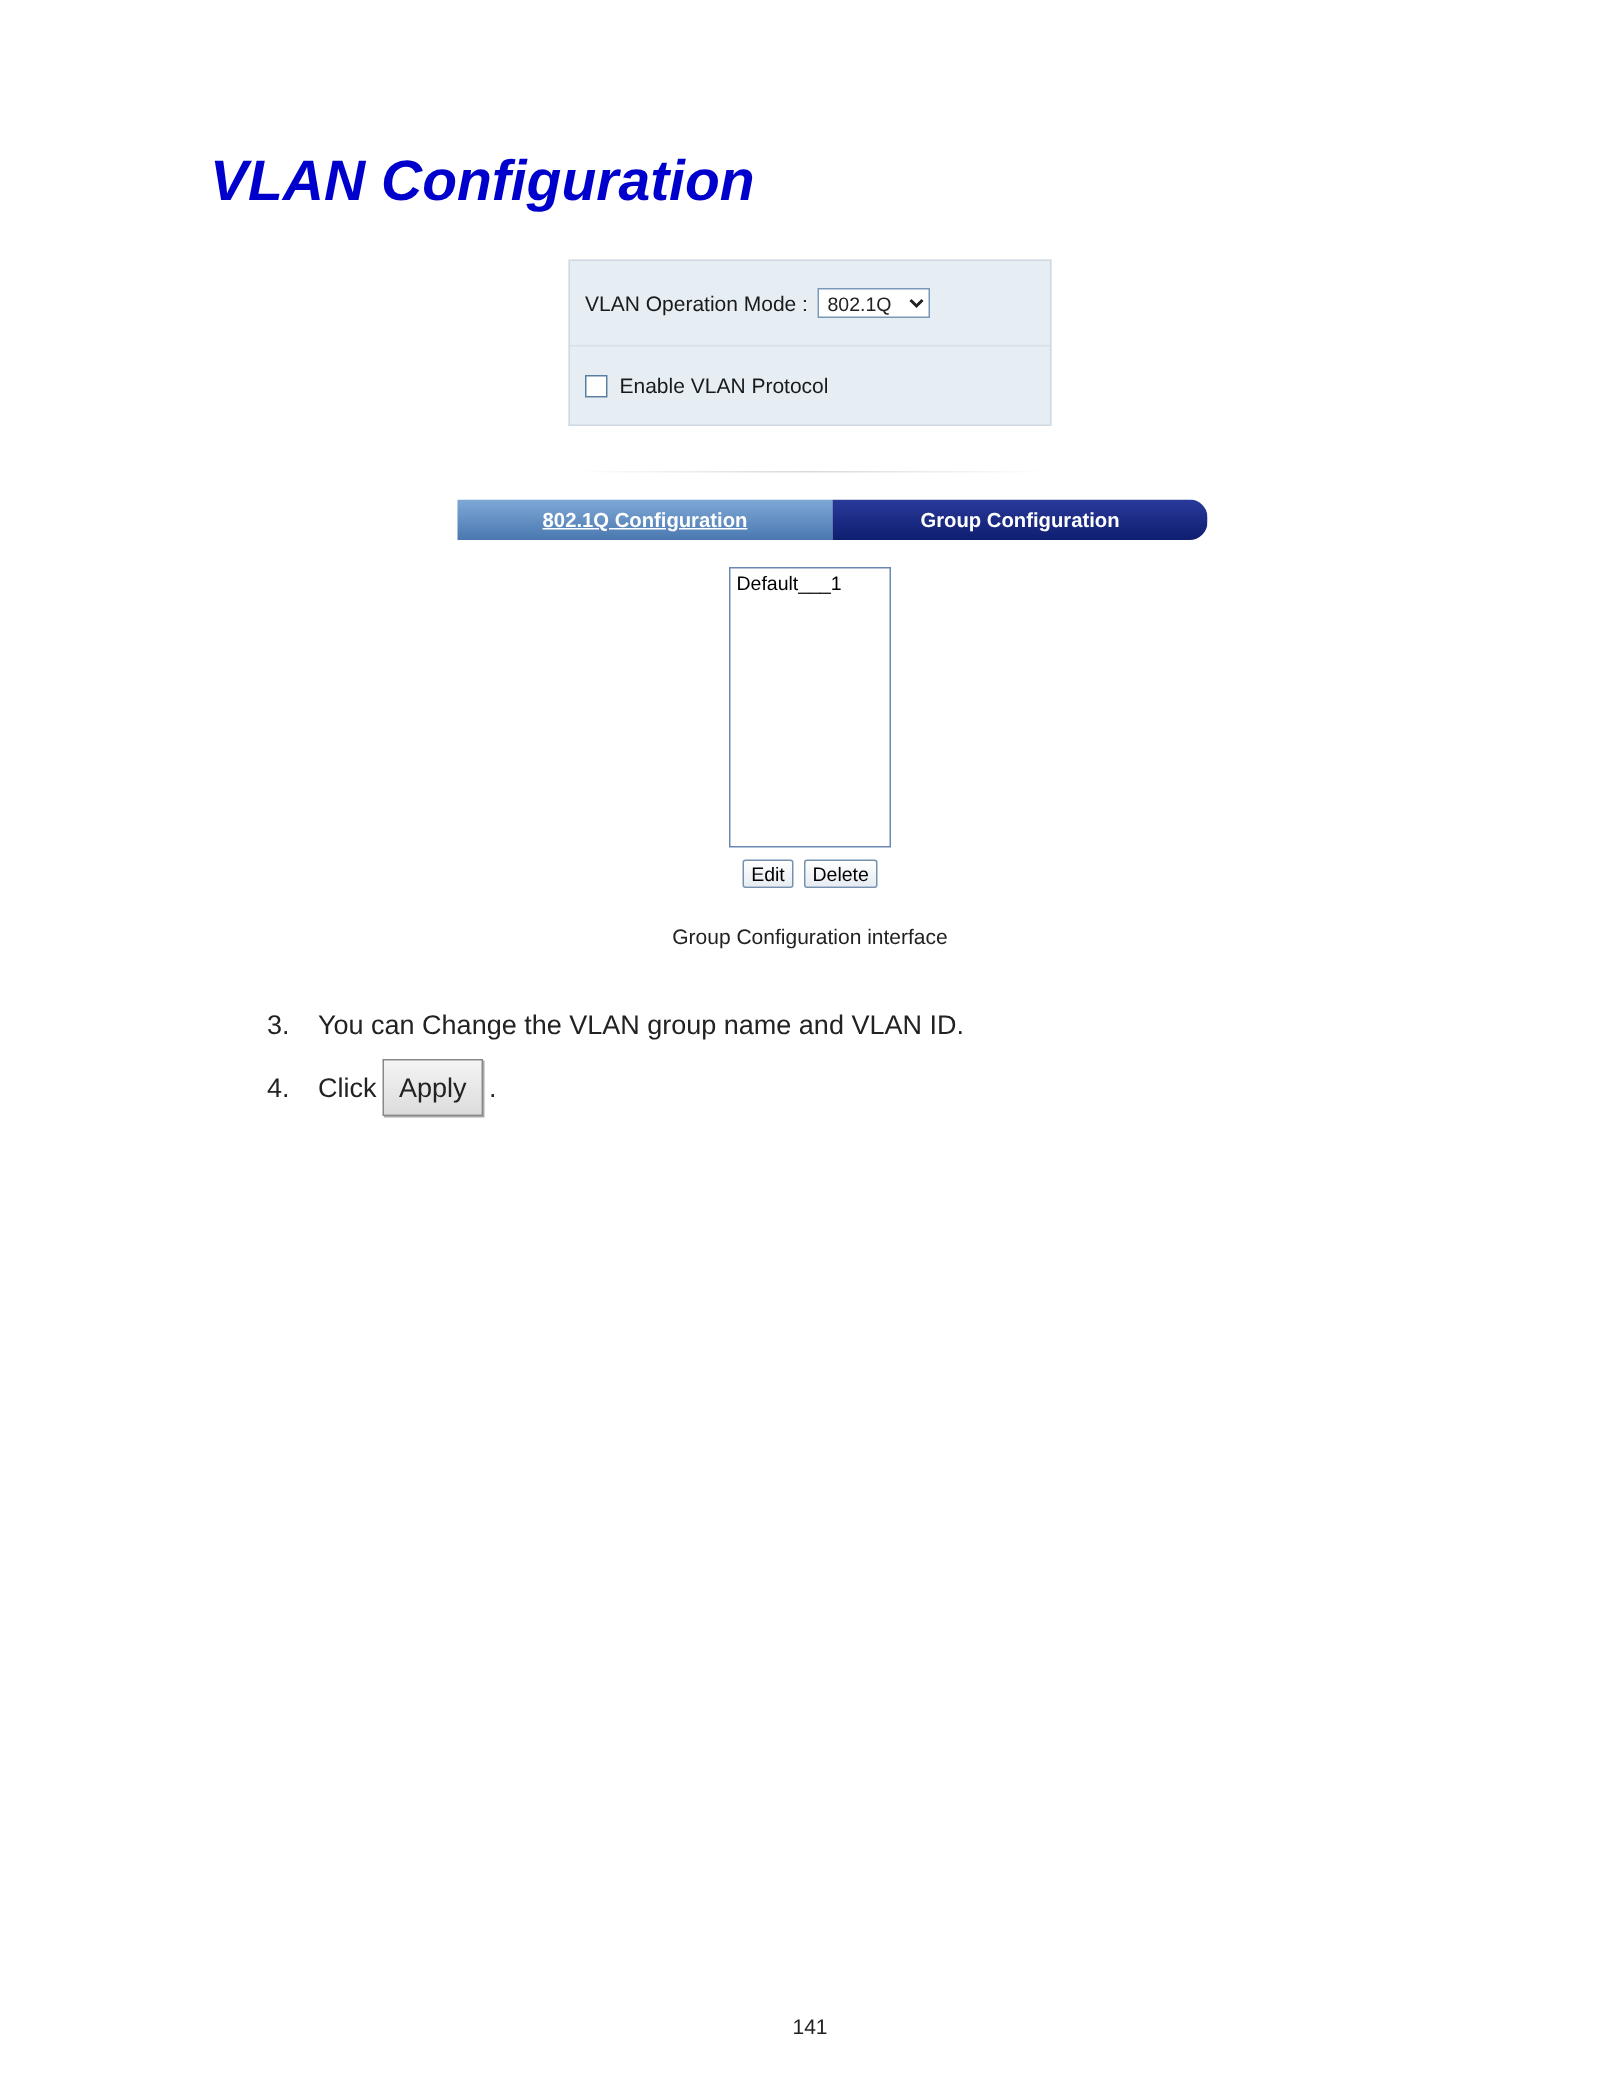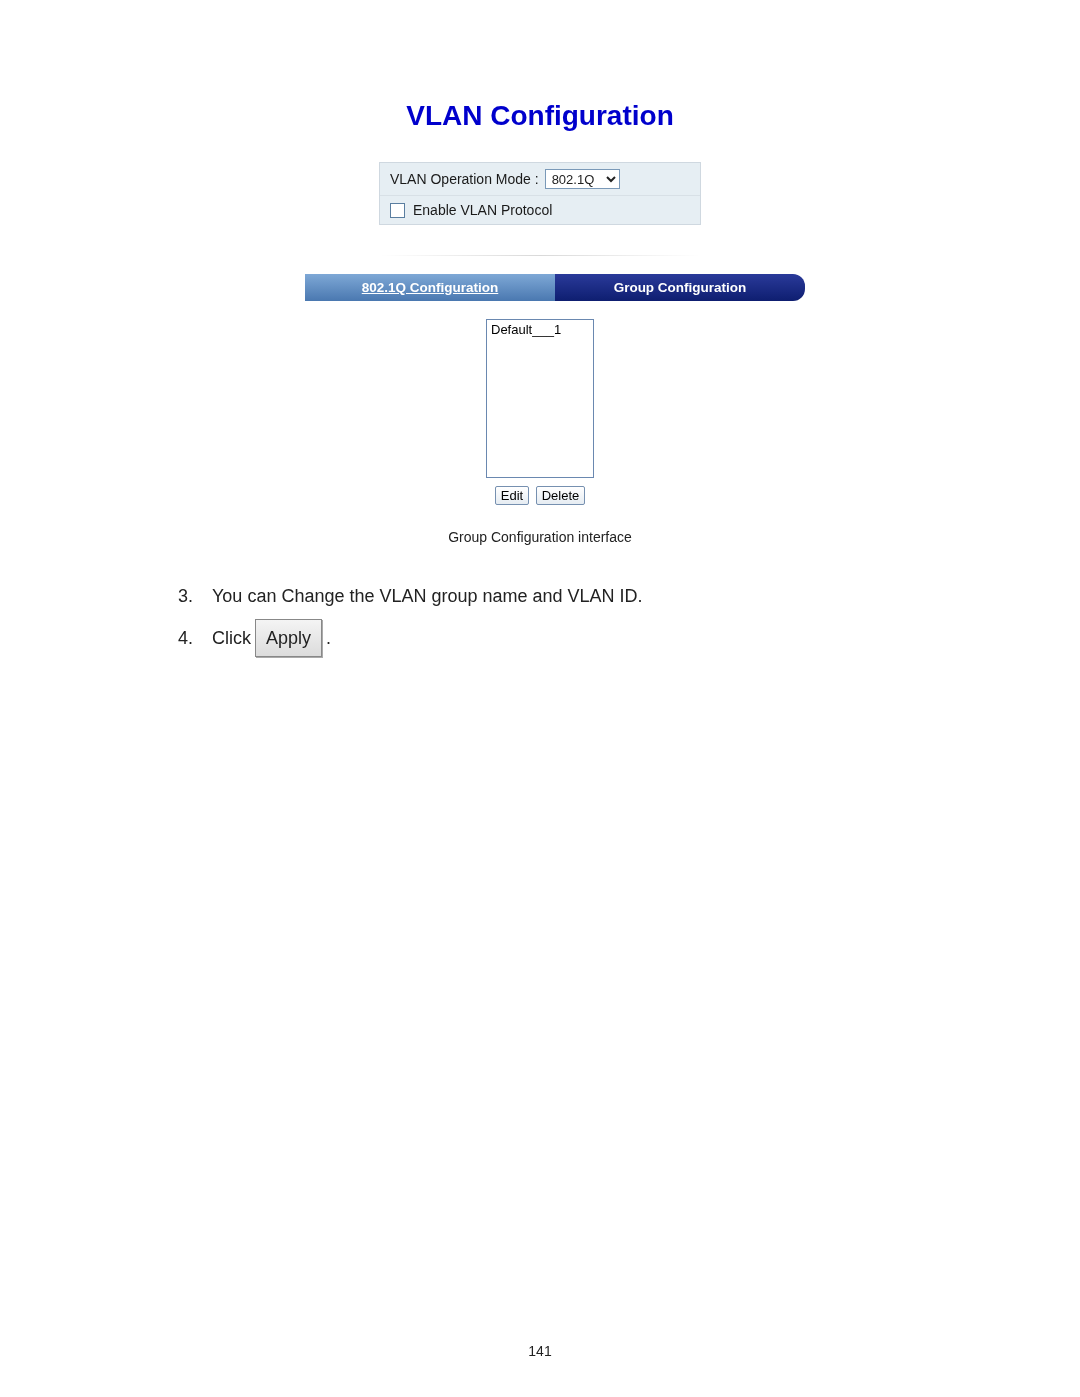--- a/index.html
+++ b/index.html
@@ -9,35 +9,36 @@
     font-family: Arial, Helvetica, sans-serif;
     width: 1080px;
     height: 1397px;
     position: relative;
   }
   .page {
     padding: 100px 140px 0 140px;
   }
   .main-title {
     color: #0000cc;
-    font-size: 28px;
+    font-size: 38px;
     font-weight: bold;
-    text-align: center;
+    font-style: italic;
+    text-align: left;
     margin: 0 0 30px 0;
   }
   .options-box {
     width: 320px;
     margin: 0 auto 30px auto;
     background: #e6eef3;
     border: 1px solid #cfd8e0;
   }
   .options-row {
     display: flex;
     align-items: center;
-    padding: 6px 10px;
+    padding: 18px 10px;
     font-size: 14px;
     color: #1a1a1a;
   }
   .options-row + .options-row {
     border-top: 1px solid #d8e0e6;
   }
   .mode-label {
     margin-right: 6px;
   }
   .mode-select {
@@ -83,21 +84,21 @@
     background: linear-gradient(#7ea8d6, #4a78b0);
   }
   .tab-left span {
     text-decoration: underline;
   }
   .tab-right {
     background: linear-gradient(#2a3a9a, #0e1e70);
   }
   .list-box {
     width: 108px;
-    height: 159px;
+    height: 187px;
     border: 1px solid #6a88b0;
     margin: 0 auto 8px auto;
     background: #fff;
     font-size: 13px;
     padding: 2px 4px;
     box-sizing: border-box;
     overflow: hidden;
     font-family: Arial, Helvetica, sans-serif;
   }
   .list-item {

